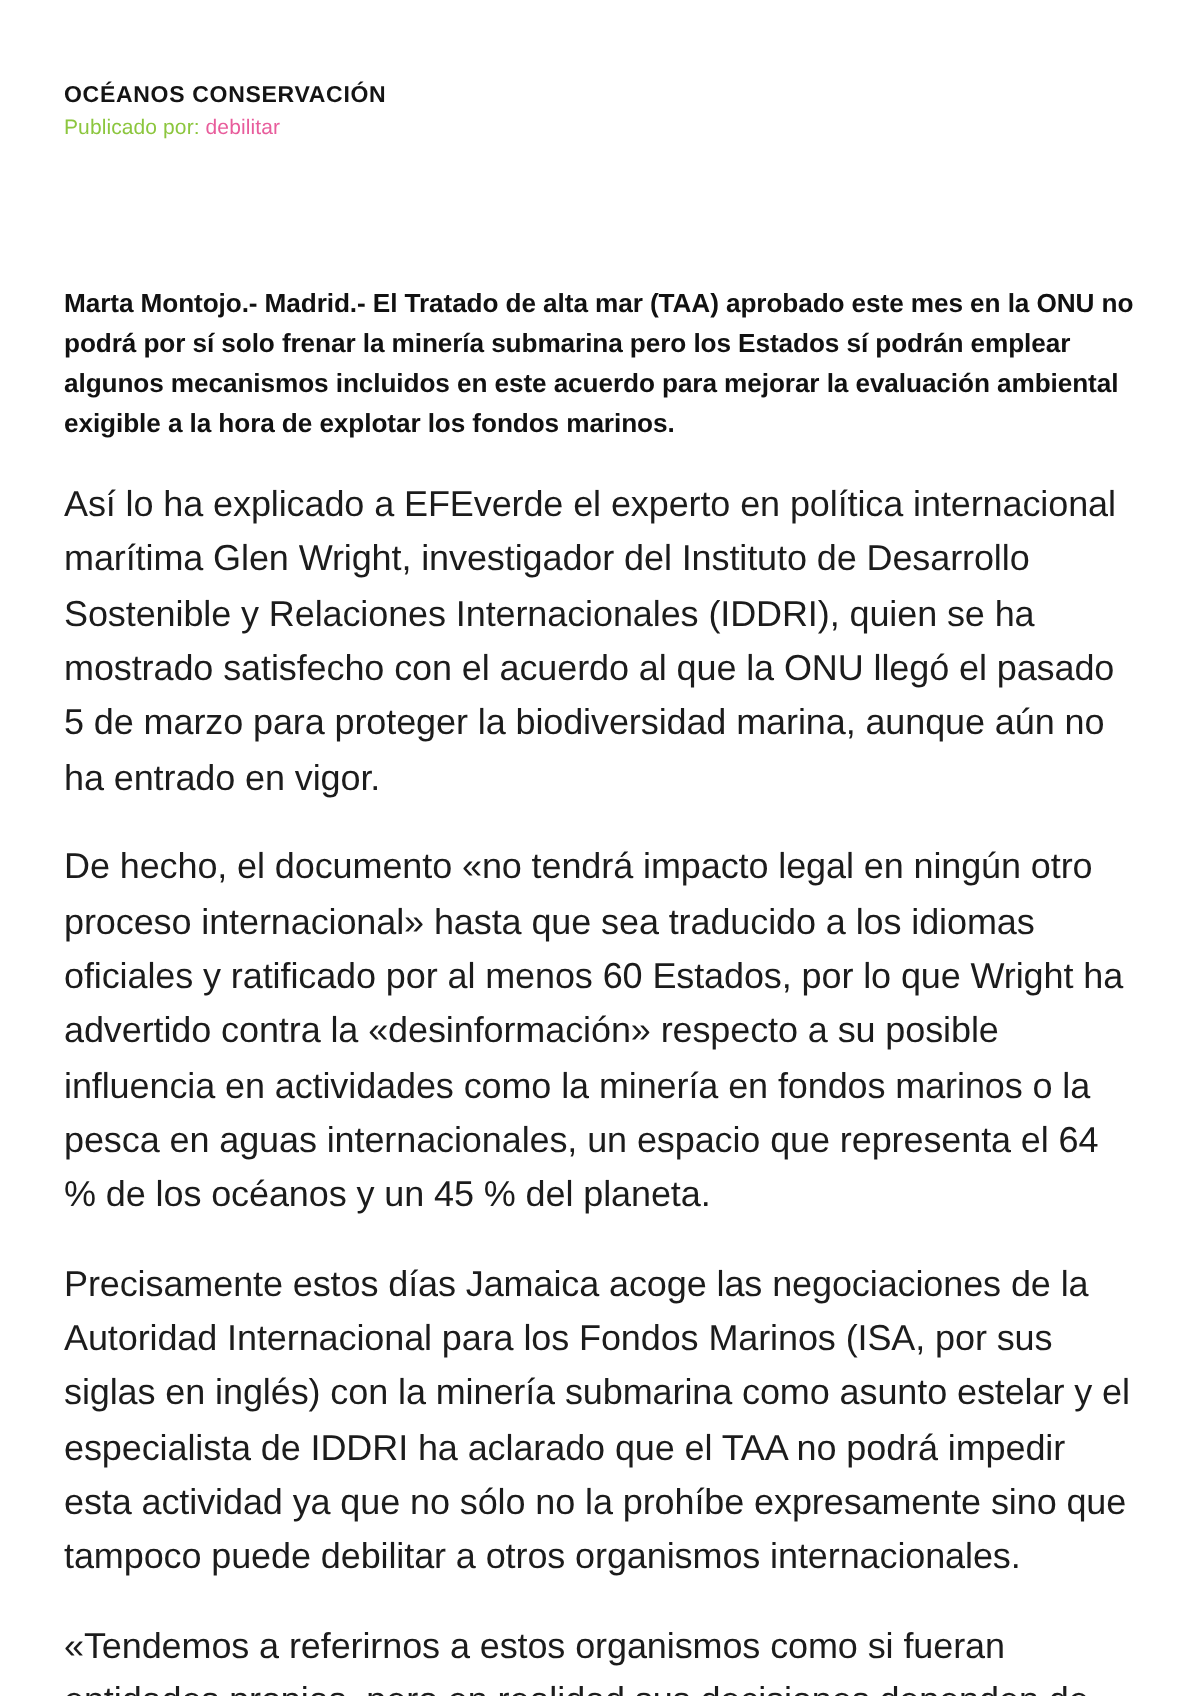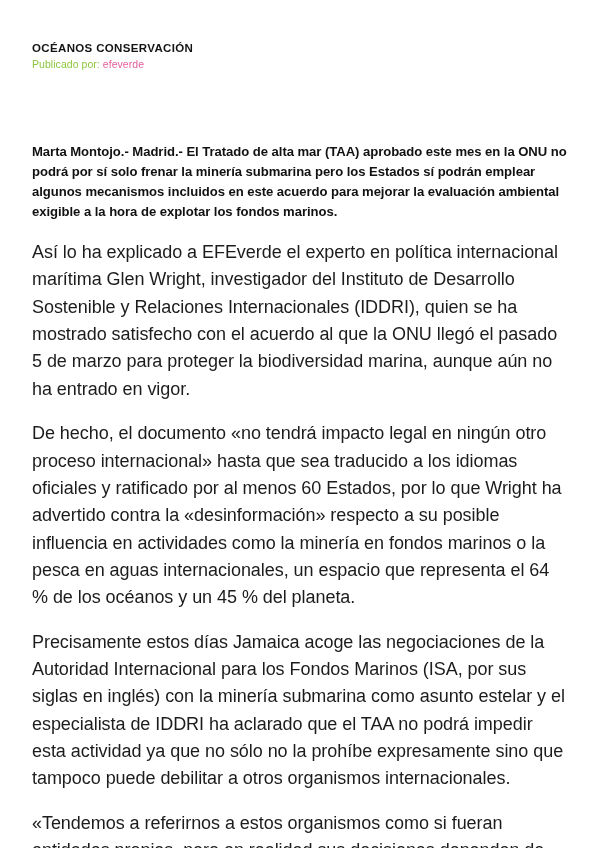--- a/index.html
+++ b/index.html
@@ -105,21 +105,21 @@
 
 <div class="page">
 
   <div class="article-header">
 
     <div class="kicker">OCÉANOS CONSERVACIÓN</div>
 
 
     <div class="byline">
       <span class="byline-label">Publicado por:</span>
-      <span class="byline-author">efeverde</span>
+      <span class="byline-author">debilitar</span>
     </div>
 
 
   </div>
 
   <div class="article-body">
 
     <p class="lead">Marta Montojo.- Madrid.- El Tratado de alta mar (TAA) aprobado este mes en la ONU no podrá por sí solo frenar la minería submarina pero los Estados sí podrán emplear algunos mecanismos incluidos en este acuerdo para mejorar la evaluación ambiental exigible a la hora de explotar los fondos marinos.</p>
 
     <p class="para">Así lo ha explicado a EFEverde el experto en política internacional marítima Glen Wright, investigador del Instituto de Desarrollo Sostenible y Relaciones Internacionales (IDDRI), quien se ha mostrado satisfecho con el acuerdo al que la ONU llegó el pasado 5 de marzo para proteger la biodiversidad marina, aunque aún no ha entrado en vigor.</p>

